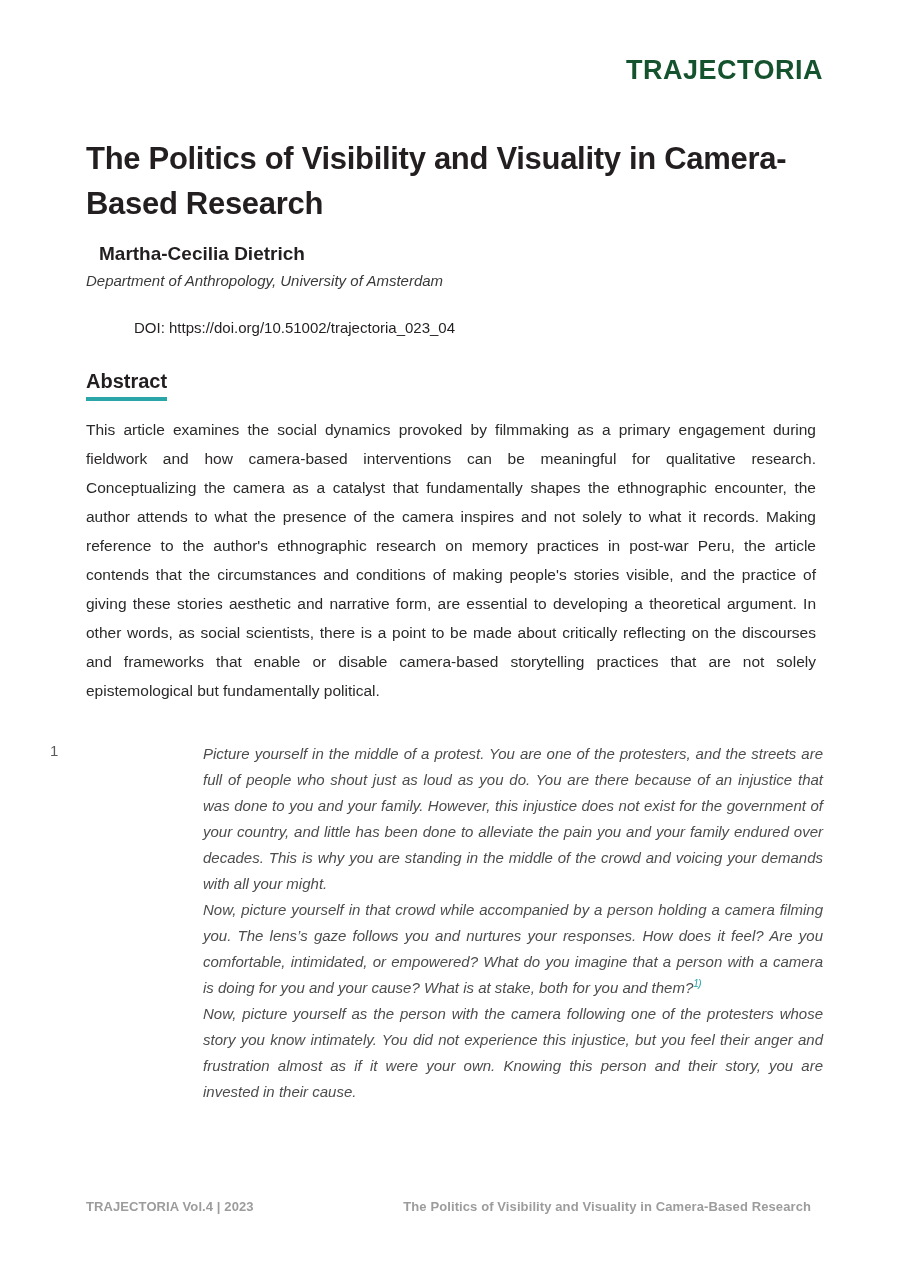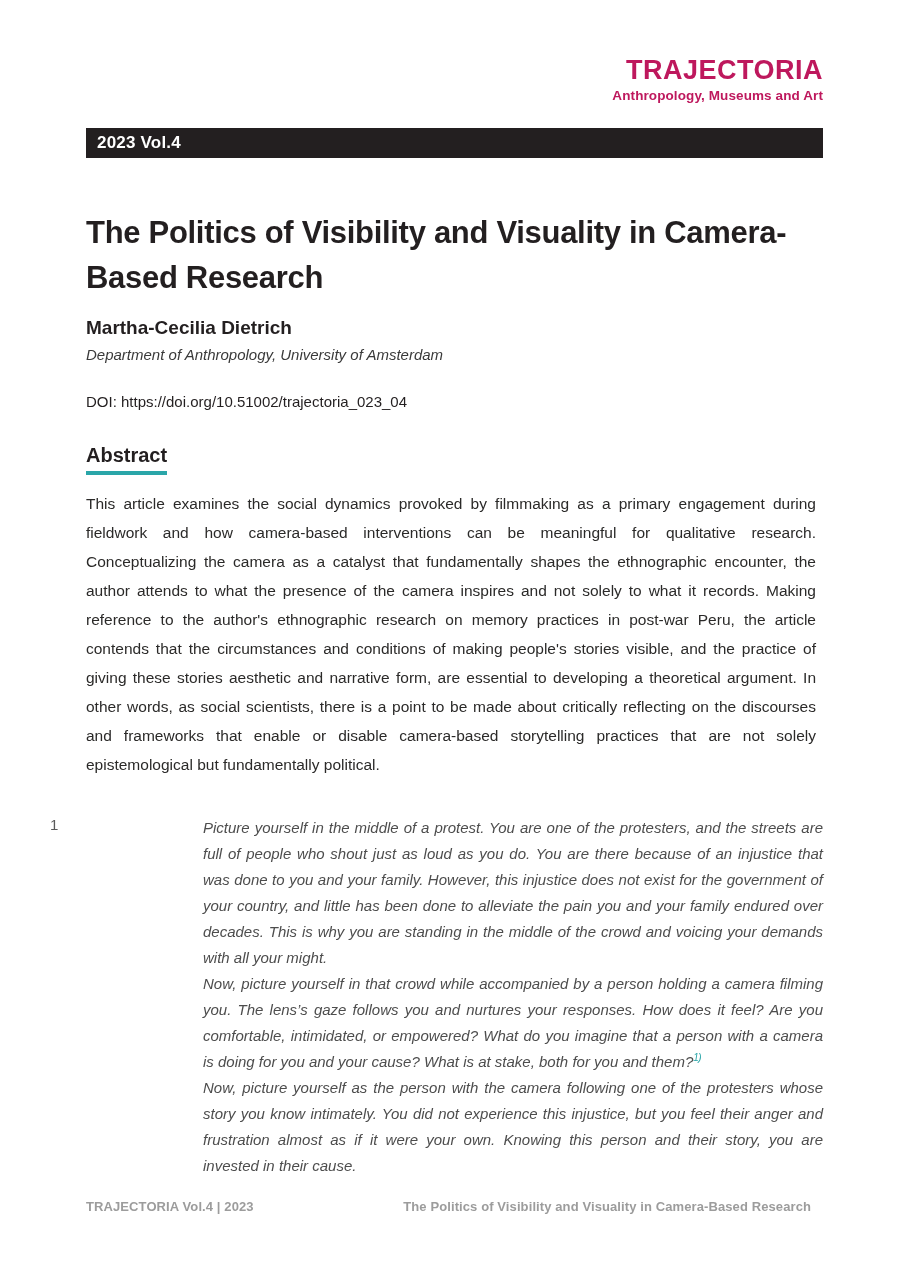--- a/index.html
+++ b/index.html
@@ -9,41 +9,41 @@
     background: #ffffff;
     font-family: "Liberation Sans", sans-serif;
     position: relative;
     color: #231f20;
   }
   .page {
     position: absolute; inset: 0;
     padding-left: 86px; padding-right: 83px;
   }
   
-  .logo { padding-top: 57px; text-align: right; color: #be185d; }
+  .logo { padding-top: 57px; text-align: right; color: #14532d; }
   .logo-title {
     font-size: 27px; font-weight: bold; letter-spacing: 0.5px; line-height: 1;
   }
   .logo-subtitle {
     font-size: 13.5px; font-weight: bold; margin-top: 4px; letter-spacing: 0.1px;
   }
   
   .banner {
     margin-top: 25px; background: #231f20; height: 30px;
     line-height: 30px; color: #ffffff; font-size: 17px; font-weight: bold;
     padding-left: 11px; letter-spacing: 0.2px;
   }
   
   .title {
     margin-top: 52px; font-size: 31px; line-height: 45px;
     font-weight: bold; letter-spacing: -0.3px; color: #231f20;
   }
-  .author { margin-top: 17px; font-size: 19px; font-weight: bold; }
+  .author { margin-top: 17px; font-size: 19px; font-weight: bold; margin-left: 13px; }
   .affiliation { margin-top: 7px; font-size: 15px; font-style: italic; color: #3a3a3a; }
-  .doi { margin-top: 30px; font-size: 15px; }
+  .doi { margin-top: 30px; font-size: 15px; margin-left: 48px; }
   .published { margin-top: 9px; font-size: 15px; }
   
   .abstract-h {
     display: inline-block; margin: 34px 8px 0 0;
     font-size: 20px; font-weight: bold;
     padding-bottom: 4px; border-bottom: 4px solid var(--teal, #2aa6a9);
   }
   .abstract-p {
     margin: 14px 7px 0 0; font-size: 15.5px; line-height: 29px;
     text-align: justify; color: #2b2a29;
@@ -74,24 +74,22 @@
     font-size: 13px; font-weight: bold; color: #9c9c9c; letter-spacing: 0.1px;
   }
 </style>
 </head>
 <body>
 
 <div class="page">
 
   <div class="logo">
     <div class="logo-title">TRAJECTORIA</div>
-    <div class="logo-subtitle">Anthropology, Museums and Art</div>
   </div>
 
-  <div class="banner">2023 Vol.4</div>
 
   <h1 class="title" style="margin-bottom:0;">The Politics of Visibility and Visuality in Camera-Based Research</h1>
 
   <div class="author">Martha-Cecilia Dietrich</div>
   <div class="affiliation">Department of Anthropology, University of Amsterdam</div>
 
   <div class="doi">DOI: https://doi.org/10.51002/trajectoria_023_04</div>
 
   <div>
     <h2 class="abstract-h">Abstract</h2>

